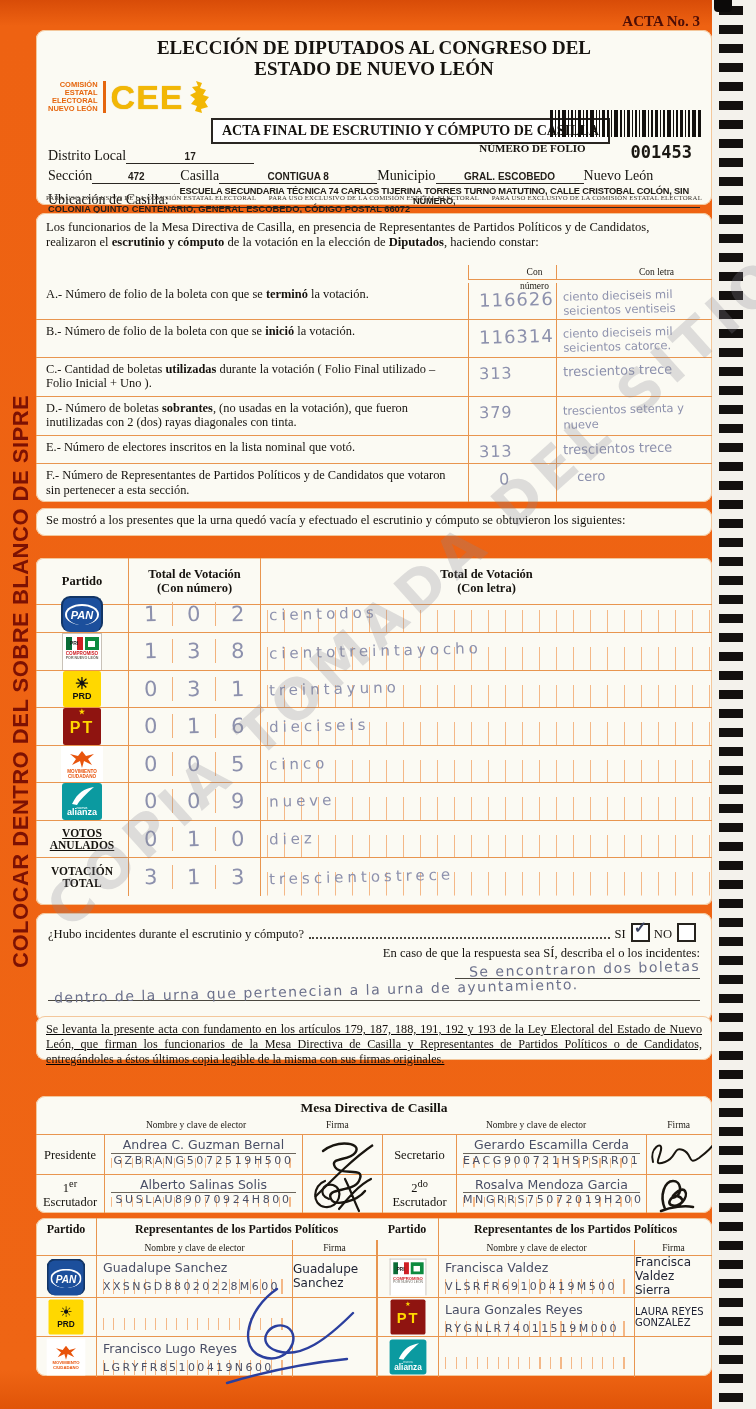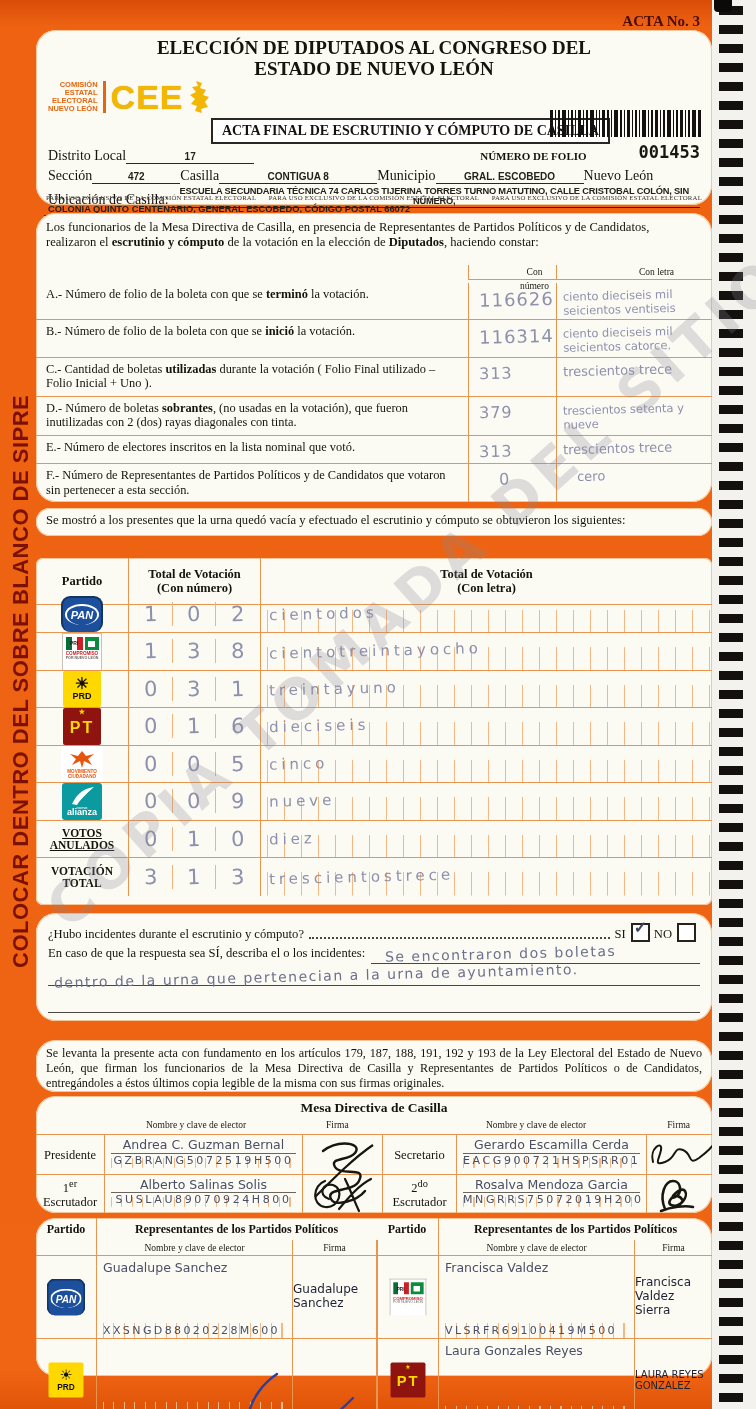--- a/index.html
+++ b/index.html
@@ -14,42 +14,42 @@
   
   .watermark{position:absolute;top:892px;left:34px;transform:rotate(-42deg);transform-origin:left top;
     font-family:"DejaVu Sans",sans-serif;font-weight:bold;font-size:56px;letter-spacing:7px;
     color:rgba(135,135,148,0.26);white-space:nowrap;z-index:50;pointer-events:none;}
   
   .side-label{position:absolute;top:968px;left:8px;transform:rotate(-90deg);transform-origin:top left;
     font-family:"Liberation Sans",sans-serif;font-weight:bold;font-size:22px;letter-spacing:.5px;
     color:#7c1103;white-space:nowrap;}
   .acta-no{position:absolute;top:13px;right:56px;font-weight:bold;font-size:15px;color:#4c0d06;}
   
-  .panel{position:absolute;left:36px;width:676px;background:#fbfaf3;border-radius:20px;
+  .panel{position:absolute;left:36px;width:676px;background:#fbfaf3;border-radius:9px;
     box-shadow:inset 0 0 0 1px #f3c79b;}
   .p-header{top:30px;height:175px;}
   .p-af{top:213px;height:289px;}
   .p-urna{top:508px;height:28px;}
   .p-results{top:558px;height:347px;border-radius:7px;}
   .p-incidents{top:913px;height:108px;}
-  .p-legal{top:1040px;height:52px;}
+  .p-legal{top:1016px;height:44px;text-decoration:underline;}
   .p-mesa{top:1096px;height:117px;}
   .p-reps{top:1218px;height:158px;}
   
   .title{ text-align:center;font-weight:bold;font-size:19px;line-height:1.12;padding-top:7px;color:#16130f;}
   .cee{position:absolute;left:12px;top:50px;display:flex;align-items:center;}
   .cee-org{font-family:"Liberation Sans",sans-serif;font-weight:bold;font-size:7.5px;line-height:1.05;
     color:#e5660e;text-align:right;padding-right:5px;border-right:3px solid #e5660e;margin-right:5px;}
   .cee-acr{font-family:"Liberation Sans",sans-serif;font-weight:bold;font-size:34px;line-height:.9;
     color:#f2b705;letter-spacing:1px;text-shadow:0 0 1px #d69a00;}
   .cee-shape{margin-left:3px;}
   .subtitle-box{position:absolute;left:175px;top:88px;border:2px solid #2a2622;padding:3px 9px;
     font-weight:bold;font-size:14px;color:#16130f;background:#fff;}
   .barcode{position:absolute;right:10px;top:80px;}
-  .folio{position:absolute;right:12px;top:112px;display:flex;align-items:flex-end;gap:16px;}
+  .folio{position:absolute;right:20px;top:112px;display:flex;align-items:flex-start;gap:9px;}
   .folio-label{font-weight:bold;font-size:11px;color:#16130f;}
   .folio-value{font-family:"DejaVu Sans Mono",monospace;font-weight:bold;font-size:17px;color:#1a1712;margin-left:36px;}
   .fieldrow{position:absolute;left:12px;right:12px;display:flex;align-items:flex-end;font-size:14px;color:#16130f;}
   .f-label{white-space:nowrap;}
   .f-val{border-bottom:1px solid #2a2622;text-align:center;font-family:"Liberation Sans",sans-serif;
     font-size:10px;font-weight:bold;padding:0 4px 1px;color:#24201b;}
   .uso-row{position:absolute;left:10px;right:10px;bottom:4px;display:flex;justify-content:space-between;}
   .uso{font-size:6.8px;color:#3a352e;letter-spacing:.2px;}
   
   .intro{padding:7px 10px 4px;font-size:12.6px;line-height:1.22;color:#16130f;}
@@ -104,21 +104,21 @@
   .logo-mc{background:#fff;width:42px;height:40px;}
   .mc-txt{font-family:"Liberation Sans",sans-serif;font-weight:bold;font-size:4.6px;color:#e8540c;line-height:1.1;text-align:center;}
   .logo-alianza{background:#0b9aa0;width:40px;height:38px;border-radius:3px;position:relative;}
   .al-txt{font-family:"Liberation Sans",sans-serif;font-weight:bold;font-size:9px;color:#fff;margin-top:-2px;}
   .al-sup{font-family:"Liberation Sans",sans-serif;font-size:3.8px;color:#cdeff0;}
   
   .inc-q{display:flex;align-items:flex-end;padding:10px 12px 0;font-size:12.6px;color:#16130f;}
   .inc-leader{flex:1;border-bottom:2px dotted #4a4740;margin:0 5px 3px;}
   .chk{width:15px;height:15px;border:2px solid #26231e;background:#fff;margin:0 4px 0 5px;position:relative;}
   .chk .ck{position:absolute;left:1px;top:-7px;font-size:16px;color:#39415e;font-weight:bold;}
-  .inc-line{display:flex;padding:4px 12px 0;font-size:12.6px;color:#16130f;}
+  .inc-line{display:flex;align-items:flex-end;padding:4px 12px 0;font-size:12.6px;color:#16130f;flex-direction:column;}
   .inc-hw{flex:1;border-bottom:1px solid #4a4740;margin-left:6px;}
   .inc-hw .hw{font-size:14px;letter-spacing:1.5px;padding-left:14px;}
   .inc-hw2{margin:3px 12px 0;border-bottom:1px solid #4a4740;}
   .inc-hw2 .hw{font-size:14px;letter-spacing:1.5px;padding-left:6px;}
   .inc-empty{margin:16px 12px 0;border-bottom:1px solid #4a4740;height:10px;}
   .legal-text{padding:6px 10px;font-size:12.2px;line-height:1.23;color:#16130f;text-align:justify;}
   
   .mesa-title{text-align:center;font-weight:bold;font-size:13.5px;padding-top:4px;color:#16130f;}
   .mesa-grid{position:absolute;left:0;right:0;top:38px;bottom:0;display:grid;
     grid-template-columns:68px 198px 80px 74px 190px 1fr;grid-auto-rows:1fr;}
@@ -139,21 +139,21 @@
   .r-h1{border-bottom:1px solid #e8954f;display:flex;align-items:center;justify-content:center;
     font-weight:bold;font-size:12px;color:#16130f;height:22px;text-align:center;}
   .r-h2{font-size:9.5px;color:#24201b;display:flex;align-items:center;justify-content:center;height:15px;border-bottom:1px solid #e8954f;}
   .r-cell{border-bottom:1px solid #e8954f;display:flex;align-items:center;justify-content:center;position:relative;}
   .r-cell.vline{border-left:1px solid #e8954f;}
   .r-cell.mid{border-left:2px solid #e8954f;}
   .r-name{flex-direction:column;align-items:stretch;padding:2px 6px 0;justify-content:flex-start;}
   .r-name .nm{border-bottom:1px solid #6a655c;min-height:15px;}
   .r-name .nm .hw-dark{font-size:12.5px;}
   .r-name .cl{background:repeating-linear-gradient(90deg,#f4b887 0 1px,transparent 1px 10.5px);
-    background-size:100% 85%;background-repeat:no-repeat;background-position:left bottom;min-height:15px;margin-top:44px;}
+    background-size:100% 85%;background-repeat:no-repeat;background-position:left bottom;min-height:15px;}
   .r-name .cl .hw-dark{font-size:11px;letter-spacing:2.4px;white-space:nowrap;}
   .r-firma .hw-dark{font-size:12px;line-height:1.15;color:#1d2133;}
   .r-firma .caps{font-size:10px;}
   .reps-grid :nth-last-child(-n+6){border-bottom:none;}
   .sigsvg{position:absolute;pointer-events:none;}
 </style>
 </head>
 <body>
 
 <div class="sheet">

